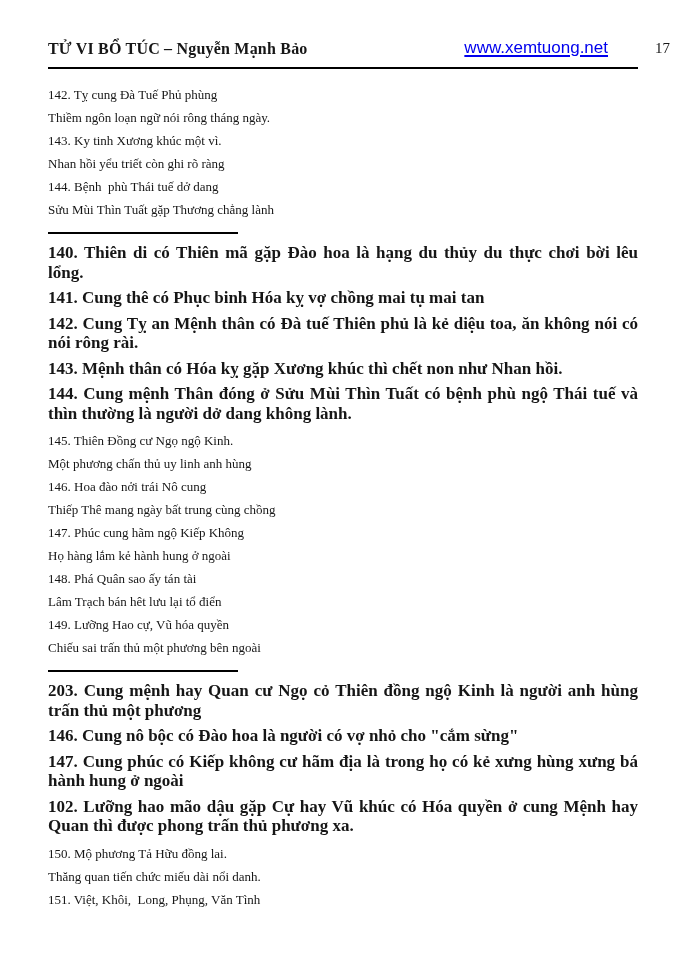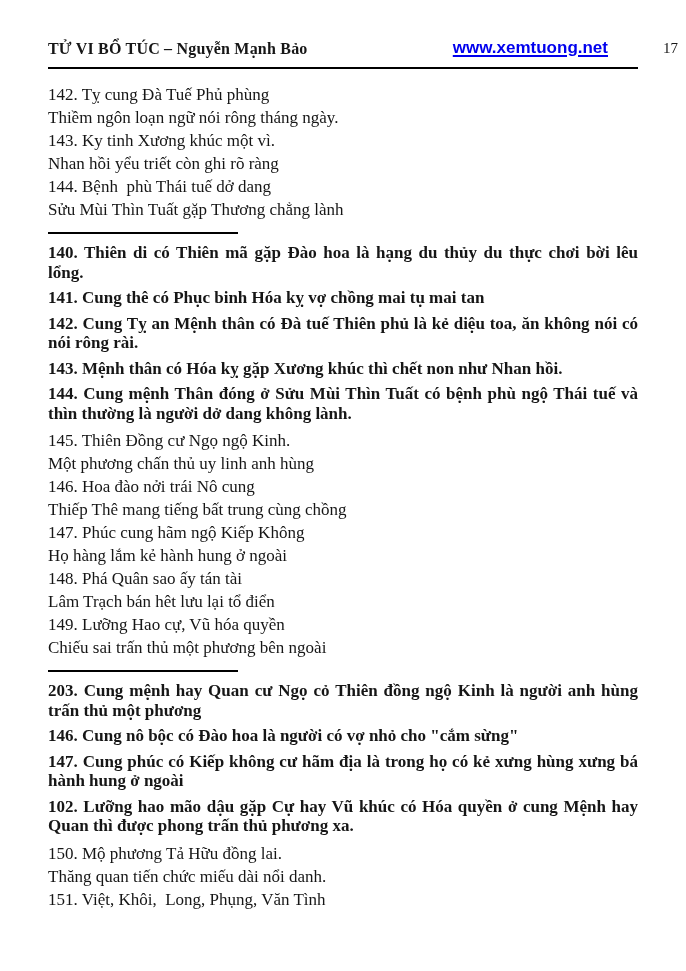--- a/index.html
+++ b/index.html
@@ -10,36 +10,36 @@
     font-family:"Liberation Serif", serif;
     overflow:hidden;
   }
   .page{position:relative;width:590px;padding:38px 48px 0 48px;}
 
   
   .header-row{display:flex;justify-content:space-between;align-items:flex-end;}
   .book-title{font-weight:bold;font-size:16px;letter-spacing:.2px;white-space:pre-wrap;}
   .site-link{
     font-family:"Liberation Sans", sans-serif;
-    font-weight:bold;font-size:17px;
+    font-weight:normal;font-size:17px;
     color:#0000ee;
     text-decoration:underline;
     text-decoration-thickness:2px;
     text-underline-offset:2px;
     margin-right:30px;
     cursor:pointer;
   }
   .page-number{
-    position:absolute;top:40px;right:8px;
+    position:absolute;top:40px;right:16px;
     font-size:15px;color:#161616;
   }
   .header-rule{border:none;border-top:2.5px solid #000;margin:9px 0 0 0;width:590px;}
 
   
-  .verse{margin:0;font-size:17px;line-height:23px;white-space:pre-wrap;}
+  .verse{margin:0;font-size:13px;line-height:23px;white-space:pre-wrap;}
   .verses{margin-top:14px;}
   .verses-mid{margin-top:4px;font-family:Liberation Serif, serif;}
   .verses-end{margin-top:2px;}
 
   
   .footnote-rule{border:none;border-top:2px solid #000;width:190px;margin:11px 0 0 0;}
 
   
   .notes{margin-top:9px;}
   .note{
@@ -77,21 +77,21 @@
     <p class="note">141. Cung thê có Phục binh Hóa kỵ vợ chồng mai tụ mai tan</p>
     <p class="note">142. Cung Tỵ an Mệnh thân có Đà tuế Thiên phủ là kẻ diệu toa, ăn không nói có nói rông rài.</p>
     <p class="note">143. Mệnh thân có  Hóa kỵ gặp Xương khúc thì chết non như Nhan hồi.</p>
     <p class="note">144. Cung mệnh Thân đóng ở Sửu Mùi Thìn Tuất có bệnh phù ngộ Thái tuế và thìn thường là người dở dang không lành.</p>
   </div>
 
   <div class="verses verses-mid">
     <p class="verse">145. Thiên Đồng cư Ngọ ngộ Kinh.</p>
     <p class="verse">Một phương chấn thủ uy linh anh hùng</p>
     <p class="verse">146. Hoa đào nởi trái Nô cung</p>
-    <p class="verse">Thiếp Thê mang tiếng bất trung cùng chồng</p>
+    <p class="verse">Thiếp Thê mang ngày bất trung cùng chồng</p>
     <p class="verse">147. Phúc cung hãm ngộ Kiếp Không</p>
     <p class="verse">Họ hàng lắm kẻ hành hung ở ngoài</p>
     <p class="verse">148. Phá Quân sao ấy tán tài</p>
     <p class="verse">Lâm Trạch bán hêt lưu lại tổ điển</p>
     <p class="verse">149. Lưỡng Hao cự, Vũ hóa quyền</p>
     <p class="verse">Chiếu sai trấn thủ một phương bên ngoài</p>
   </div>
 
   <hr class="footnote-rule">
 

